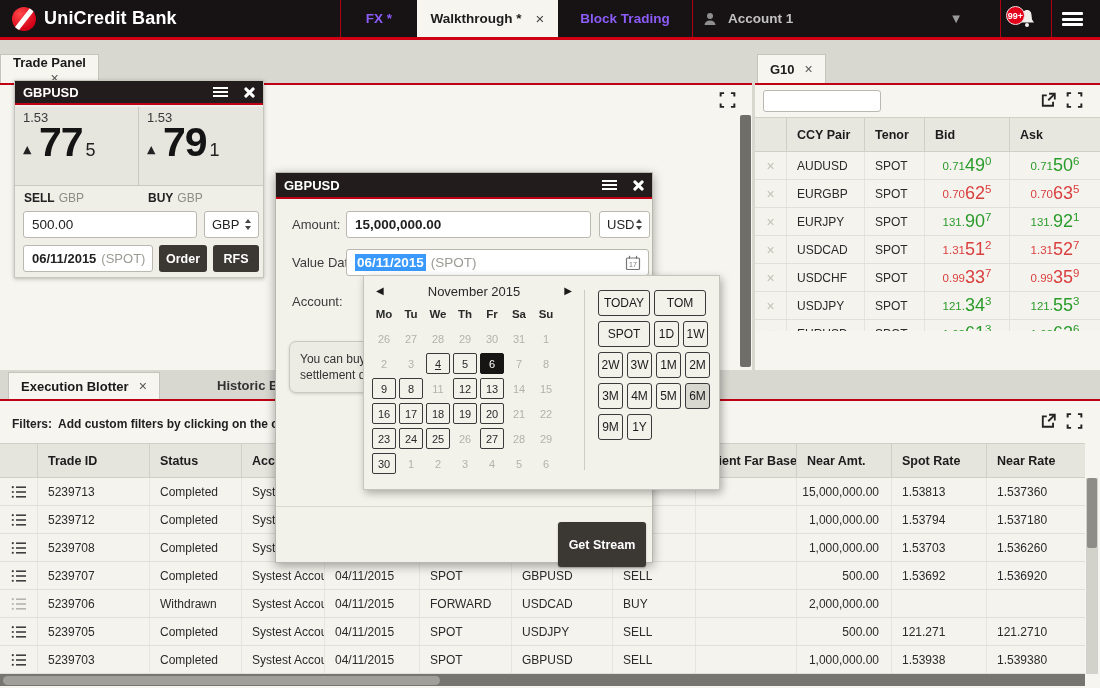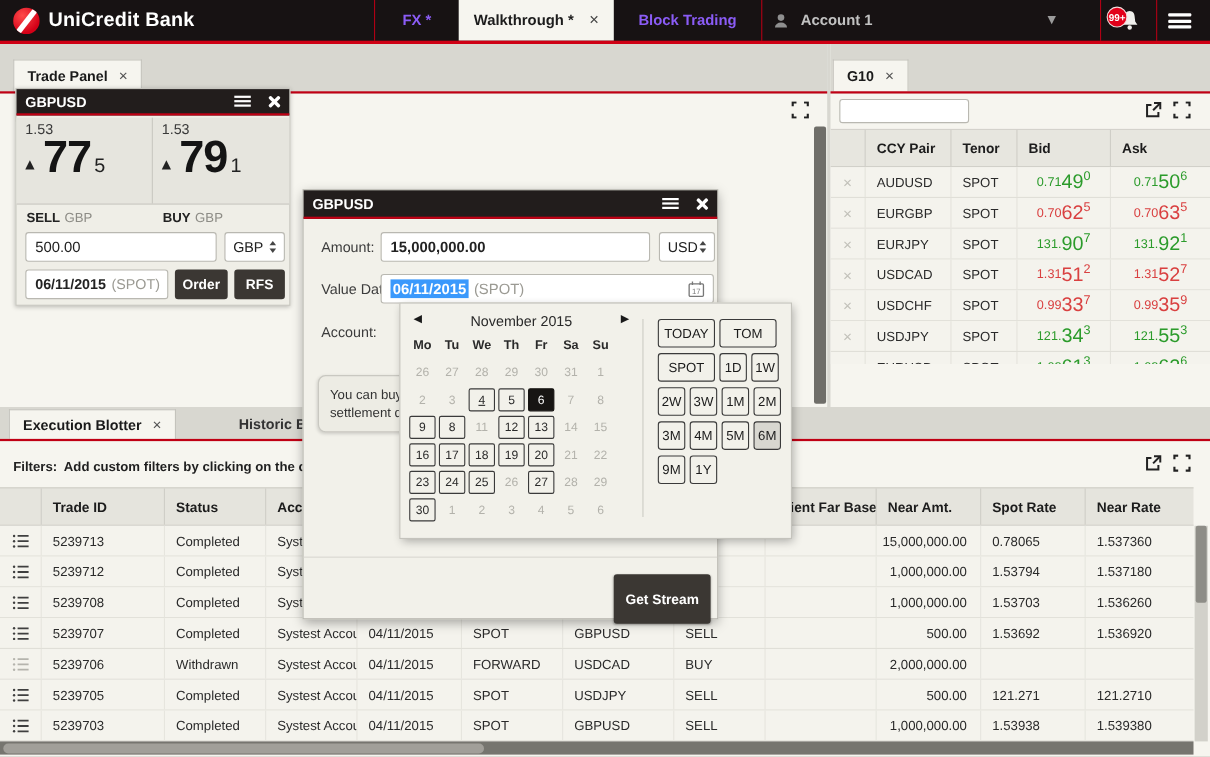--- a/index.html
+++ b/index.html
@@ -186,21 +186,21 @@
     <div class="burger">
         <div></div>
         <div></div>
         <div></div>
       </div>
     <div class="redline"></div>
   </header>
 
   <section class="panel" style="left:0;top:40px;width:752px;height:330px;">
     <div class="tabstrip">
-      <div class="ptab" style="left:12px;">
+      <div class="ptab" style="left:0;flex-direction:column;">
         <span>Trade Panel</span>
           <span class="tab-x">×</span>
       </div>
       <div class="redbar"></div>
     </div>
     <input class="search-input" style="left: 14px; top: 50px; width: 120px;" value="">
     <span class="mag" style="left:114px;top:55px;"></span>
     <svg class="icon-btn" style="left:719px;top:52px;" viewBox="0 0 14 14" fill="none" stroke="#222" stroke-width="1.7">
         <path d="M1 4 V1 H4"></path>
         <path d="M10 1 H13 V4"></path>
@@ -461,21 +461,21 @@
     </div>
     <div class="c1 val">5239713</div>
     <div class="c2 val">Completed</div>
     <div class="c3 val">Systest Account</div>
     <div class="c4 val"></div>
     <div class="c5 val"></div>
     <div class="c6 val"></div>
     <div class="c7 val"></div>
     <div class="c8 val"></div>
     <div class="c9 val">15,000,000.00</div>
-    <div class="c10 val">0.78065</div>
+    <div class="c10 val">1.53813</div>
     <div class="c11 val">1.537360</div>
   </div>
 
   <div class="b-row">
     <div class="c0">
       <svg class="row-menu" width="16" height="14" viewBox="0 0 16 14" stroke="currentColor" stroke-width="1.6">
               <circle cx="1.8" cy="2.2" r="1.1" fill="currentColor" stroke="none"></circle>
               <line x1="5" y1="2.2" x2="15" y2="2.2"></line>
               <circle cx="1.8" cy="7" r="1.1" fill="currentColor" stroke="none"></circle>
               <line x1="5" y1="7" x2="15" y2="7"></line>

